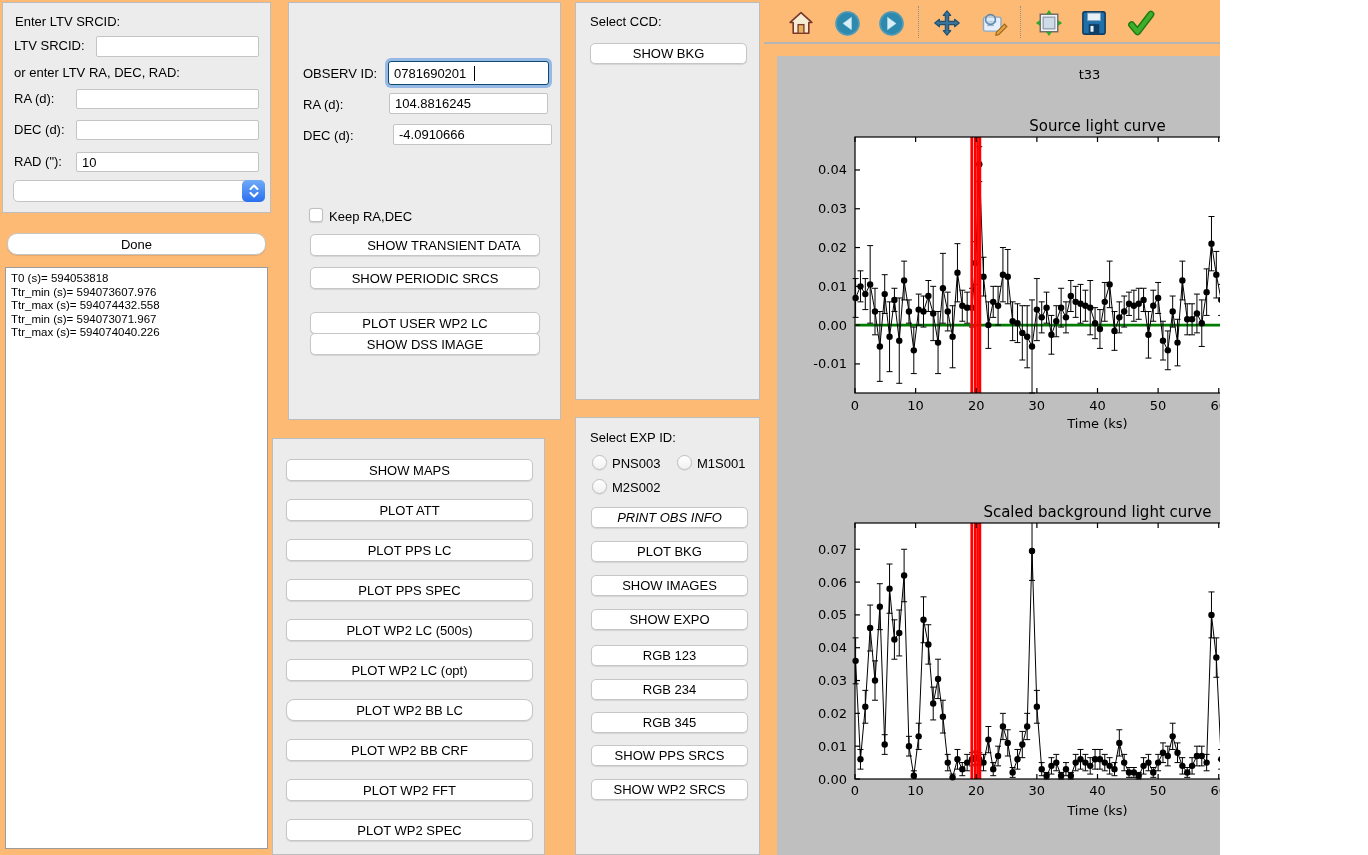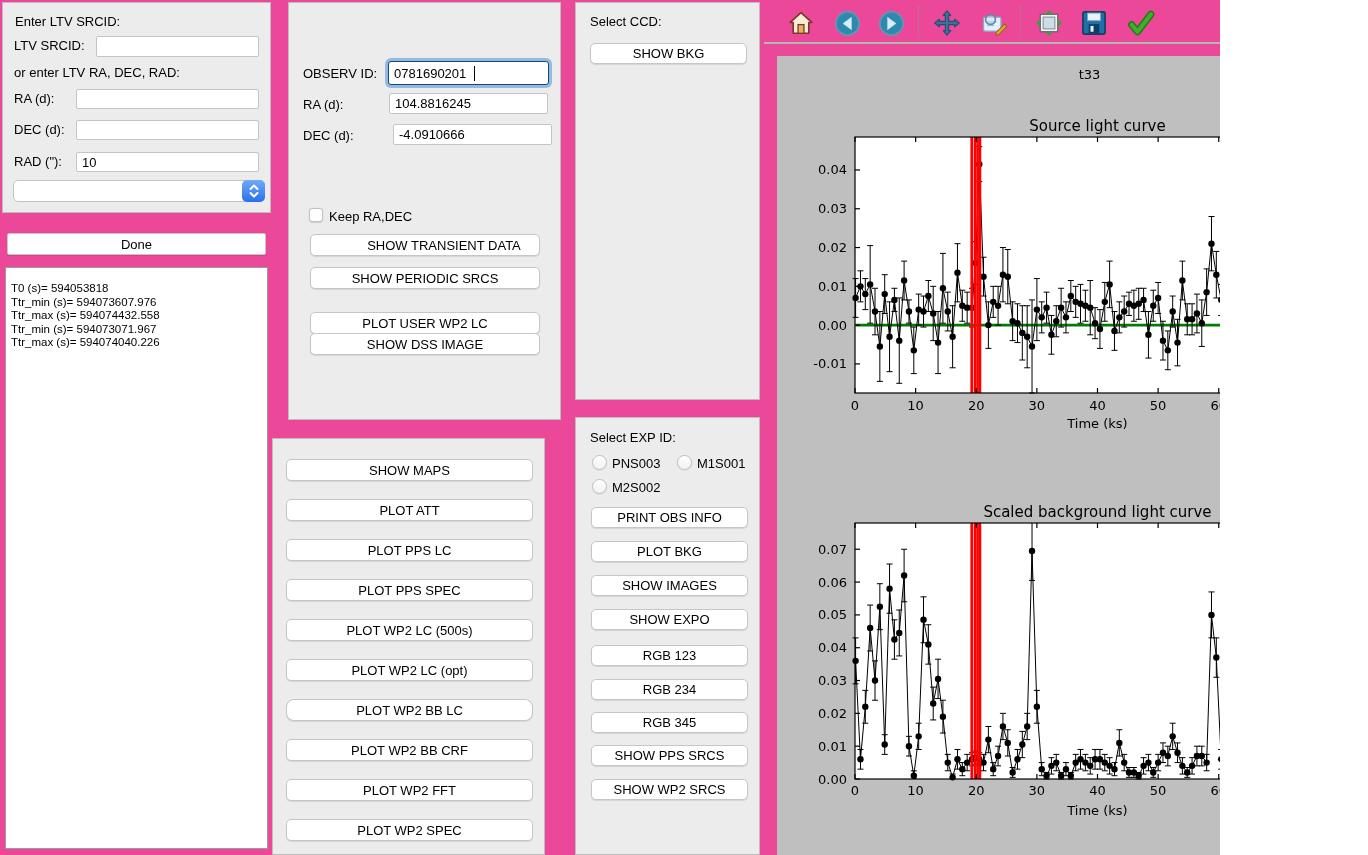--- a/index.html
+++ b/index.html
@@ -1,28 +1,28 @@
 <!DOCTYPE html>
 <html><head>
 <meta charset="utf-8">
 <style>
   html,body{margin:0;padding:0;}
-  #app{position:relative;width:1220px;height:855px;background:#ec4899;overflow:hidden;
+  #app{position:relative;width:1220px;height:855px;background:#fdba74;overflow:hidden;
        font-family:"Liberation Sans",sans-serif;color:#000;}
   .group{position:absolute;border:1px solid #bdbdbd;background:#ececec;box-sizing:border-box;}
   .lbl{position:absolute;font-size:13px;white-space:nowrap;}
   .entry{position:absolute;background:#fff;border:1px solid #c4c4c4;border-radius:2px;
          font:13px "Liberation Sans",sans-serif;padding:0 5px;box-sizing:border-box;outline:none;color:#000;}
   .entry.focused{border:1px solid #0c4a6e;box-shadow:0 0 0 3px rgba(120,168,226,.75);border-radius:3px;}
   .caret{position:absolute;width:1px;height:15px;background:#000;}
   .btn{position:absolute;background:#fff;border:1px solid #c6c6c6;border-radius:5px;
        box-shadow:0 1px 1px rgba(0,0,0,.10);display:flex;align-items:center;justify-content:center;
        font:13px "Liberation Sans",sans-serif;box-sizing:border-box;cursor:default;}
   .logbox{position:absolute;background:#fff;border:1px solid #9b9b9b;box-sizing:border-box;
-          font:11.5px "Liberation Sans",sans-serif;line-height:13.5px;padding:14px 5px;overflow:hidden;}
+          font:11.5px "Liberation Sans",sans-serif;line-height:13.5px;padding:4px 5px;overflow:hidden;}
   .radio{position:absolute;width:15px;height:15px;border-radius:50%;box-sizing:border-box;
          background:linear-gradient(#ffffff,#f1f1f1);border:1px solid #c0c0c0;
          box-shadow:0 .5px 1px rgba(0,0,0,.12);}
   .checkbox{position:absolute;width:14px;height:14px;border-radius:3px;box-sizing:border-box;
             background:#fff;border:1px solid #c0c0c0;box-shadow:0 .5px 1px rgba(0,0,0,.12);}
   .combo{position:absolute;background:#fff;border:1px solid #c4c4c4;border-radius:5px;box-sizing:border-box;}
   .combo-btn{position:absolute;top:-1px;right:-1px;width:23px;height:22px;border-radius:5px;
              background:linear-gradient(#6fabf8,#2a6fee);display:flex;align-items:center;justify-content:center;}
   .tbtn{position:absolute;top:6px;width:34px;height:34px;display:flex;align-items:center;justify-content:center;}
   .tsep{position:absolute;top:6px;width:0;height:32px;border-left:1px dotted #8f8f8f;}
@@ -52,21 +52,21 @@
       <span class="lbl" style="left:6px;top:3px;"></span>
       <div class="combo-btn">
         <svg width="14" height="16" viewBox="0 0 14 16">
           <path d="M3.5 6 L7 2.5 L10.5 6" fill="none" stroke="#fff" stroke-width="2" stroke-linecap="round" stroke-linejoin="round"></path>
           <path d="M3.5 10 L7 13.5 L10.5 10" fill="none" stroke="#fff" stroke-width="2" stroke-linecap="round" stroke-linejoin="round"></path>
         </svg>
       </div>
     </div>
   </div>
 
-  <div class="btn" style="left:7px;top:233px;width:259px;height:22px;border-radius:2px;text-align:right;">Done</div>
+  <div class="btn" style="left:7px;top:233px;width:259px;height:22px;border-radius:10px;text-align:right;">Done</div>
 
   <div class="logbox" style="left:5px;top:267px;width:263px;height:582px;">
     <div>T0 (s)= 594053818</div>
     <div>Ttr_min (s)= 594073607.976</div>
     <div>Ttr_max (s)= 594074432.558</div>
     <div>Ttr_min (s)= 594073071.967</div>
     <div>Ttr_max (s)= 594074040.226</div>
   </div>
 
   <div class="group" style="left:288px;top:2px;width:273px;height:418px;">
@@ -104,21 +104,21 @@
   </div>
 
   <div class="group" style="left:575px;top:417px;width:185px;height:438px;">
     <div class="lbl" style="left:14px;top:12px;">Select EXP ID:</div>
     <div class="radio" style="left:16px;top:37px;"></div>
     <div class="lbl" style="left:36px;top:38px;">PNS003</div>
     <div class="radio" style="left:101px;top:37px;"></div>
     <div class="lbl" style="left:121px;top:38px;">M1S001</div>
     <div class="radio" style="left:16px;top:61px;"></div>
     <div class="lbl" style="left:36px;top:62px;">M2S002</div>
-    <div class="btn" style="left:15px;top:89px;width:157px;height:21px;">PRINT OBS INFO</div>
+    <div class="btn" style="left:15px;top:89px;width:157px;height:21px;font-style:italic;">PRINT OBS INFO</div>
     <div class="btn" style="left:15px;top:123px;width:157px;height:21px;">PLOT BKG</div>
     <div class="btn" style="left:15px;top:157px;width:157px;height:21px;">SHOW IMAGES</div>
     <div class="btn" style="left:15px;top:191px;width:157px;height:21px;">SHOW EXPO</div>
     <div class="btn" style="left:15px;top:227px;width:157px;height:21px;">RGB 123</div>
     <div class="btn" style="left:15px;top:261px;width:157px;height:21px;">RGB 234</div>
     <div class="btn" style="left:15px;top:294px;width:157px;height:21px;">RGB 345</div>
     <div class="btn" style="left:15px;top:327px;width:157px;height:21px;">SHOW PPS SRCS</div>
     <div class="btn" style="left:15px;top:361px;width:157px;height:21px;">SHOW WP2 SRCS</div>
   </div>
 

